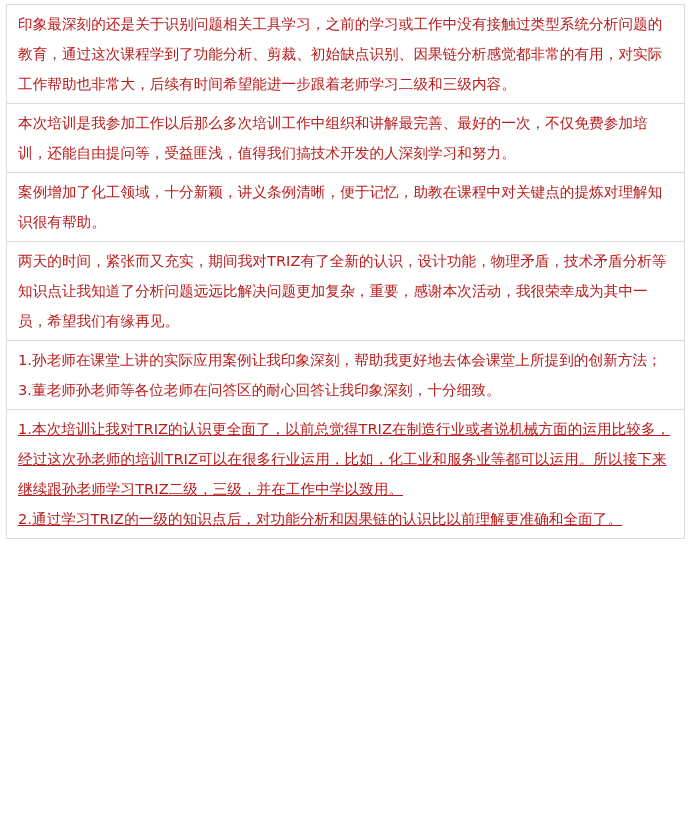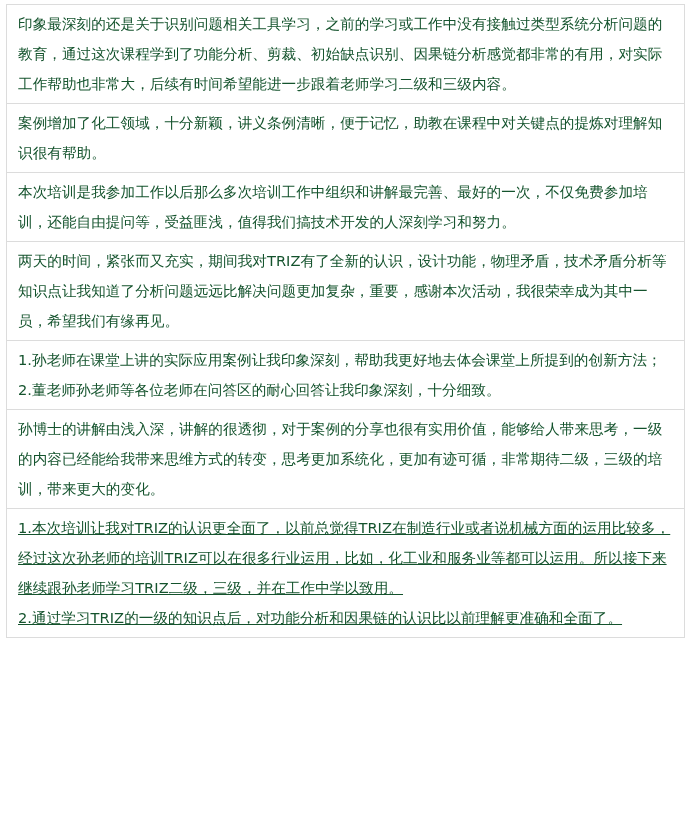--- a/index.html
+++ b/index.html
@@ -19,53 +19,50 @@
       top: 4px;
       width: 679px;
       border-collapse: collapse;
       table-layout: fixed;
     }
     .feedback-table td {
       border: 1px solid #dcdcdc;
       padding: 4px 10px 4px 11px;
       font-size: 14.6px;
       line-height: 30px;
-      color: #14532d;
+      color: #b91c1c;
       vertical-align: top;
       word-break: break-all;
       letter-spacing: 0.05px;
       margin-top: 20px;
     }
     .line {
       display: block;
       text-decoration: underline;
     }
   </style>
 </head>
 <body>
 
 <table class="feedback-table">
   <tbody>
     <tr>
       <td>印象最深刻的还是关于识别问题相关工具学习，之前的学习或工作中没有接触过类型系统分析问题的教育，通过这次课程学到了功能分析、剪裁、初始缺点识别、因果链分析感觉都非常的有用，对实际工作帮助也非常大，后续有时间希望能进一步跟着老师学习二级和三级内容。</td>
     </tr>
     <tr>
-      <td>案例增加了化工领域，十分新颖，讲义条例清晰，便于记忆，助教在课程中对关键点的提炼对理解知识很有帮助。</td>
+      <td>本次培训是我参加工作以后那么多次培训工作中组织和讲解最完善、最好的一次，不仅免费参加培训，还能自由提问等，受益匪浅，值得我们搞技术开发的人深刻学习和努力。</td>
     </tr>
     <tr>
-      <td>本次培训是我参加工作以后那么多次培训工作中组织和讲解最完善、最好的一次，不仅免费参加培训，还能自由提问等，受益匪浅，值得我们搞技术开发的人深刻学习和努力。</td>
+      <td>案例增加了化工领域，十分新颖，讲义条例清晰，便于记忆，助教在课程中对关键点的提炼对理解知识很有帮助。</td>
     </tr>
     <tr>
       <td>两天的时间，紧张而又充实，期间我对TRIZ有了全新的认识，设计功能，物理矛盾，技术矛盾分析等知识点让我知道了分析问题远远比解决问题更加复杂，重要，感谢本次活动，我很荣幸成为其中一员，希望我们有缘再见。</td>
     </tr>
     <tr>
-      <td>1.孙老师在课堂上讲的实际应用案例让我印象深刻，帮助我更好地去体会课堂上所提到的创新方法；2.董老师孙老师等各位老师在问答区的耐心回答让我印象深刻，十分细致。</td>
-    </tr>
-    <tr>
-      <td>孙博士的讲解由浅入深，讲解的很透彻，对于案例的分享也很有实用价值，能够给人带来思考，一级的内容已经能给我带来思维方式的转变，思考更加系统化，更加有迹可循，非常期待二级，三级的培训，带来更大的变化。</td>
+      <td>1.孙老师在课堂上讲的实际应用案例让我印象深刻，帮助我更好地去体会课堂上所提到的创新方法；3.董老师孙老师等各位老师在问答区的耐心回答让我印象深刻，十分细致。</td>
     </tr>
     <tr>
       <td>
         <span class="line">1.本次培训让我对TRIZ的认识更全面了，以前总觉得TRIZ在制造行业或者说机械方面的运用比较多，经过这次孙老师的培训TRIZ可以在很多行业运用，比如，化工业和服务业等都可以运用。所以接下来继续跟孙老师学习TRIZ二级，三级，并在工作中学以致用。</span>
         <span class="line">2.通过学习TRIZ的一级的知识点后，对功能分析和因果链的认识比以前理解更准确和全面了。</span>
 
       </td>
     </tr>
   </tbody>
 </table>

